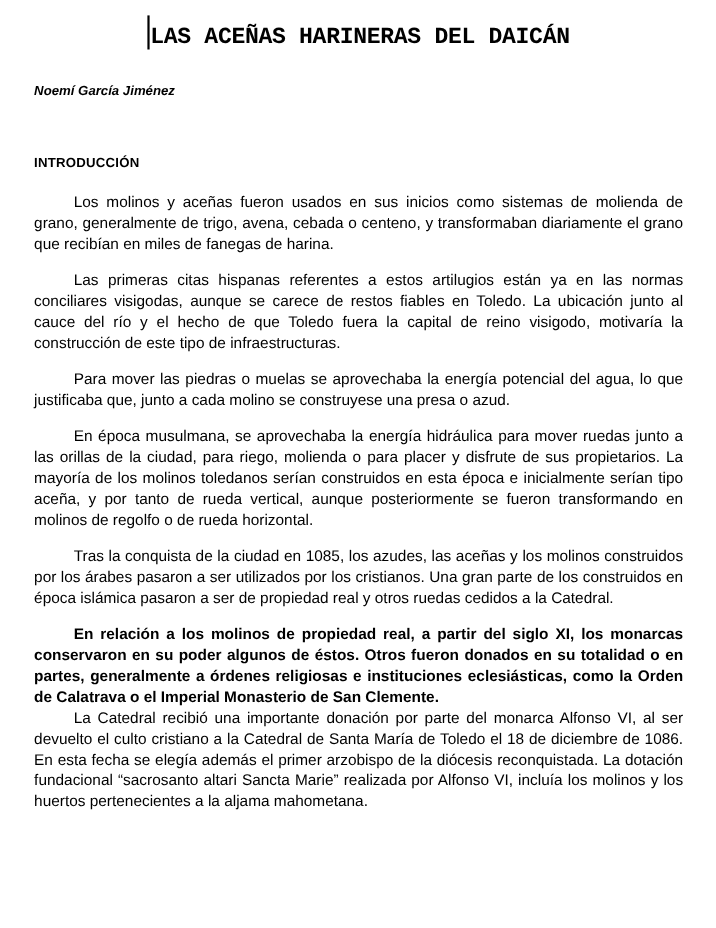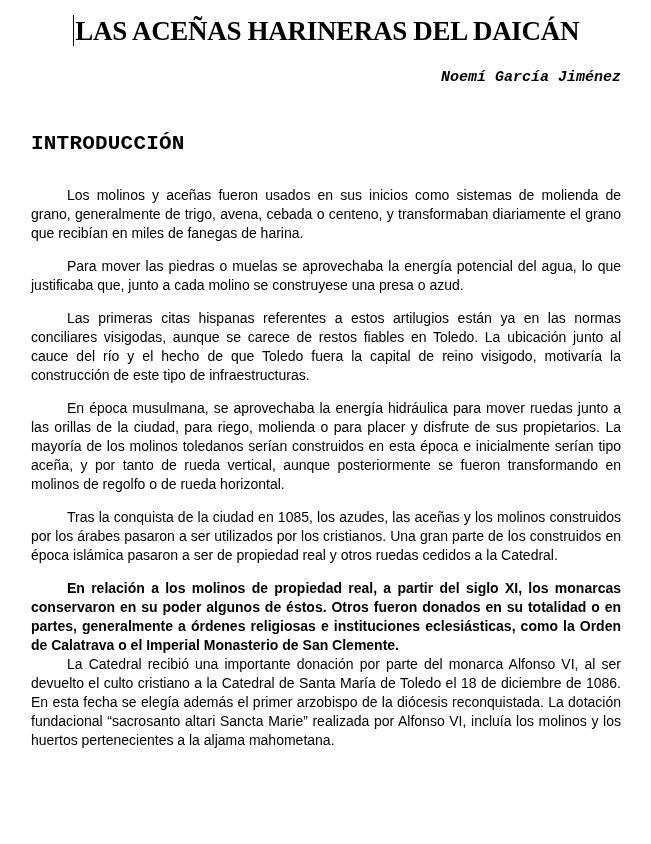--- a/index.html
+++ b/index.html
@@ -13,54 +13,54 @@
     height: 844px;
     background: #ffffff;
     overflow: hidden;
     box-sizing: border-box;
     padding: 0 30px 0 31px;
     color: #000000;
   }
   .title {
     margin: 14px 0 0 0;
     text-align: center;
-    font-family: Liberation Serif, serif;
+    font-family: Liberation Mono, monospace;
     font-weight: bold;
-    font-size: 27px;
+    font-size: 21px;
     line-height: 34px;
     letter-spacing: -0.3px;
     white-space: nowrap;
   }
   .caret {
     display: inline-block;
     width: 1.5px;
     height: 31px;
     background: #000000;
     vertical-align: -6px;
     margin-right: 1px;
   }
   .author {
     margin-top: 21px;
-    text-align: right;
-    font-family: Liberation Mono, monospace;
+    text-align: left;
+    font-family: Liberation Sans, sans-serif;
     font-weight: bold;
     font-style: italic;
-    font-size: 15px;
+    font-size: 12px;
     line-height: 18px;
   }
   .section-heading {
     margin: 47px 0 0 0;
-    font-family: Liberation Mono, monospace;
+    font-family: Liberation Sans, sans-serif;
     font-weight: bold;
-    font-size: 21px;
+    font-size: 12px;
     line-height: 20px;
     letter-spacing: 0.2px;
   }
   .doc-body {
-    margin-top: 32px;
+    margin-top: 16px;
     font-family: "Liberation Sans", "DejaVu Sans", sans-serif;
     font-size: 14px;
     line-height: 19px;
   }
   .para {
     margin: 0 0 14px 0;
     text-align: justify;
     text-indent: 36px;
   }
   .para.no-gap {
@@ -73,20 +73,20 @@
 
 <div class="page">
   <h1 class="title"><span class="caret"></span><span>LAS ACEÑAS HARINERAS DEL DAICÁN</span></h1>
 
   <div class="author">Noemí García Jiménez</div>
 
   <h2 class="section-heading">INTRODUCCIÓN</h2>
 
   <div class="doc-body" id="doc-body">
       <p class="para">Los molinos y aceñas fueron usados en sus inicios como sistemas de molienda de grano, generalmente de trigo, avena, cebada o centeno, y transformaban diariamente el grano que recibían en miles de fanegas de harina.</p>
+      <p class="para">Las primeras citas hispanas referentes a estos artilugios están ya en las normas conciliares visigodas, aunque se carece de restos fiables en Toledo. La ubicación junto al cauce del río y el hecho de que Toledo fuera la capital de reino visigodo, motivaría la construcción de este tipo de infraestructuras.</p>
       <p class="para">Para mover las piedras o muelas se aprovechaba la energía potencial del agua, lo que justificaba que, junto a cada molino se construyese una presa o azud.</p>
-      <p class="para">Las primeras citas hispanas referentes a estos artilugios están ya en las normas conciliares visigodas, aunque se carece de restos fiables en Toledo. La ubicación junto al cauce del río y el hecho de que Toledo fuera la capital de reino visigodo, motivaría la construcción de este tipo de infraestructuras.</p>
       <p class="para">En época musulmana, se aprovechaba la energía hidráulica para mover ruedas junto a las orillas de la ciudad, para riego, molienda o para placer y disfrute de sus propietarios. La mayoría de los molinos toledanos serían construidos en esta época e inicialmente serían tipo aceña, y por tanto de rueda vertical, aunque posteriormente se fueron transformando en molinos de regolfo o de rueda horizontal.</p>
       <p class="para">Tras la conquista de la ciudad en 1085, los azudes, las aceñas y los molinos construidos por los árabes pasaron a ser utilizados por los cristianos. Una gran parte de los construidos en época islámica pasaron a ser de propiedad real y otros ruedas cedidos a la Catedral.</p>
       <p class="para no-gap">En relación a los molinos de propiedad real, a partir del siglo XI, los monarcas conservaron en su poder algunos de éstos. Otros fueron donados en su totalidad o en partes, generalmente a órdenes religiosas e instituciones eclesiásticas, como la Orden de Calatrava o el Imperial Monasterio de San Clemente.</p>
       <p class="para">La Catedral recibió una importante donación por parte del monarca Alfonso VI, al ser devuelto el culto cristiano a la Catedral de Santa María de Toledo el 18 de diciembre de 1086. En esta fecha se elegía además el primer arzobispo de la diócesis reconquistada. La dotación fundacional “sacrosanto altari Sancta Marie” realizada por Alfonso VI, incluía los molinos y los huertos pertenecientes a la aljama mahometana.</p>
     </div>
 </div>
 
 </body></html>

